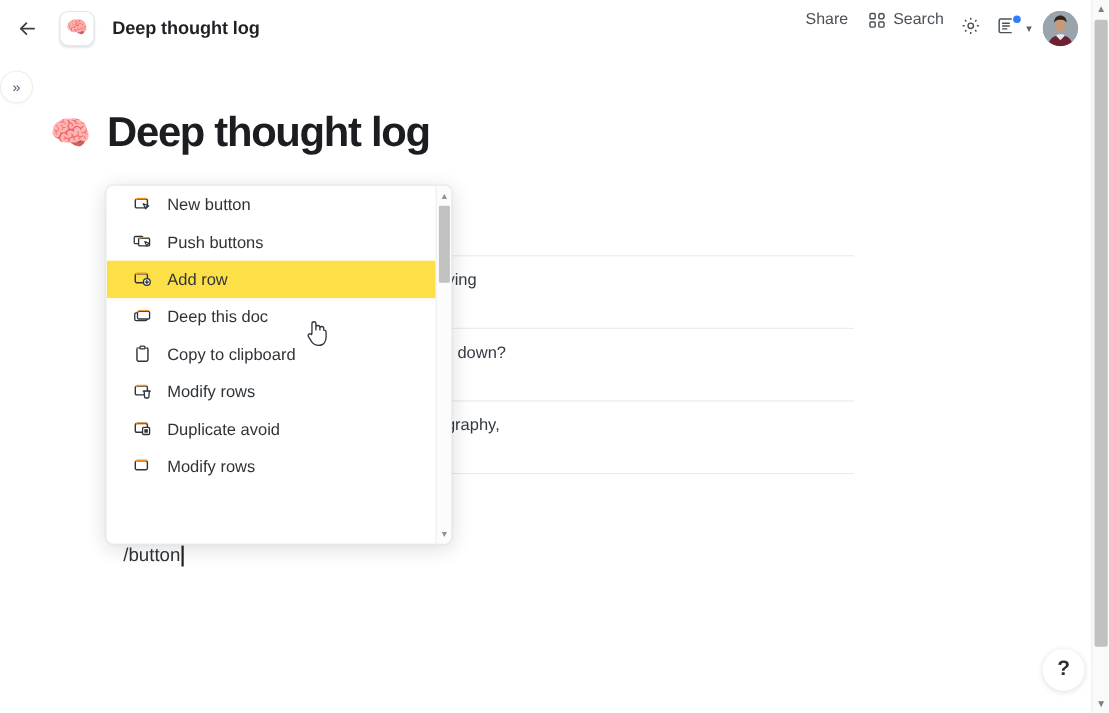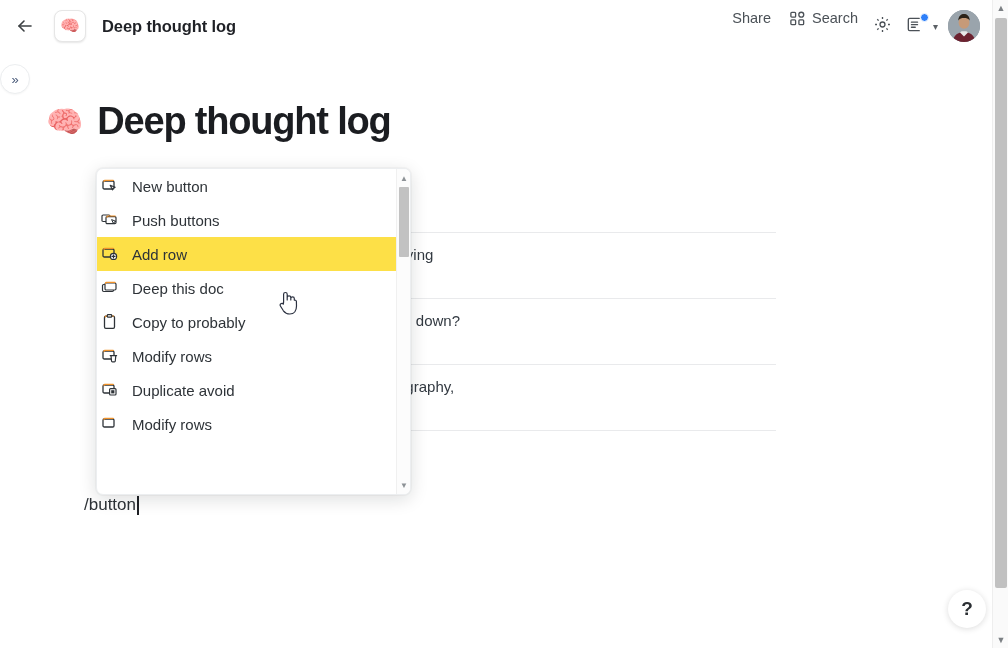--- a/index.html
+++ b/index.html
@@ -98,21 +98,21 @@
   }
   .tbl-row {
     border-top: 1px solid #e9eaec;
     padding: 12px 0 13px 8px;
     font-size: 15px; line-height: 20px; color: #333a42;
   }
   .tbl-row:last-child { border-bottom: 1px solid #e9eaec; }
 
   
   .cmd-line {
-    position: absolute; left: 84px; top: 443px;
+    position: absolute; left: 112px; top: 443px;
     font-size: 17px; color: #2e3338; display:flex; align-items:center;
   }
   .caret-bar {
     display: inline-block; width: 1.5px; height: 19px;
     background: #1f2126; margin-left: 1px;
   }
 
   
   .slash-menu {
     position: absolute; left: 96px; top: 168px;
@@ -123,21 +123,21 @@
     z-index: 40; overflow: hidden;
   }
   .menu-clip { position: absolute; inset: 0; overflow: hidden; }
   .menu-section {
     padding: 16px 0 8px 18px;
     font-size: 11.5px; font-weight: 700; letter-spacing: .9px;
     color: #9aa0a6;
   }
   .menu-item {
     display: flex; align-items: center; gap: 13px;
-    height: 34px; padding-left: 4px; cursor: pointer;
+    height: 34px; padding-left: 24px; cursor: pointer;
     font-size: 15px; color: #2e3338;
   }
   .menu-item.hl { background: #fde047; }
   .menu-icon { width: 18px; height: 18px; flex: none; display:block; }
 
   
   .m-sb {
     position: absolute; right: 0; top: 0; width: 14px; height: 100%;
     background: #fcfcfc; border-left: 1px solid #f0f0f0;
   }
@@ -336,21 +336,21 @@
 
 
       <div class="menu-item">
         <span class="menu-icon">
           <svg width="18" height="18" viewBox="0 0 18 18" fill="none">
             <rect x="3.5" y="3.2" width="10" height="12.2" rx="1.3" stroke="#2e3338" stroke-width="1.3"></rect>
             <path d="M4.3 4v-.2a.8.8 0 0 1 .8-.8h7.5" stroke="#f0922b" stroke-width="1.2" stroke-linecap="round"></path>
             <rect x="6.3" y="1.6" width="4.4" height="2.6" rx=".8" fill="#fff" stroke="#2e3338" stroke-width="1.2"></rect>
           </svg>
         </span>
-        <span>Copy to probably</span>
+        <span>Copy to clipboard</span>
       </div>
 
       <div class="menu-item">
         <span class="menu-icon">
           <svg width="18" height="18" viewBox="0 0 18 18" fill="none">
             <rect x="2" y="4" width="11" height="8" rx="1.3" stroke="#2e3338" stroke-width="1.3"></rect>
             <path d="M3 4.6v-.4a.8.8 0 0 1 .8-.8h8.4" stroke="#f0922b" stroke-width="1.3" stroke-linecap="round"></path>
             <path d="M9.2 8.6h6.4" stroke="#2e3338" stroke-width="1.2" stroke-linecap="round"></path>
             <path d="M10 8.6h4.8l-.5 5.4a.9.9 0 0 1-.9.8h-2a.9.9 0 0 1-.9-.8z" fill="#fff" stroke="#2e3338" stroke-width="1.2"></path>
           </svg>

